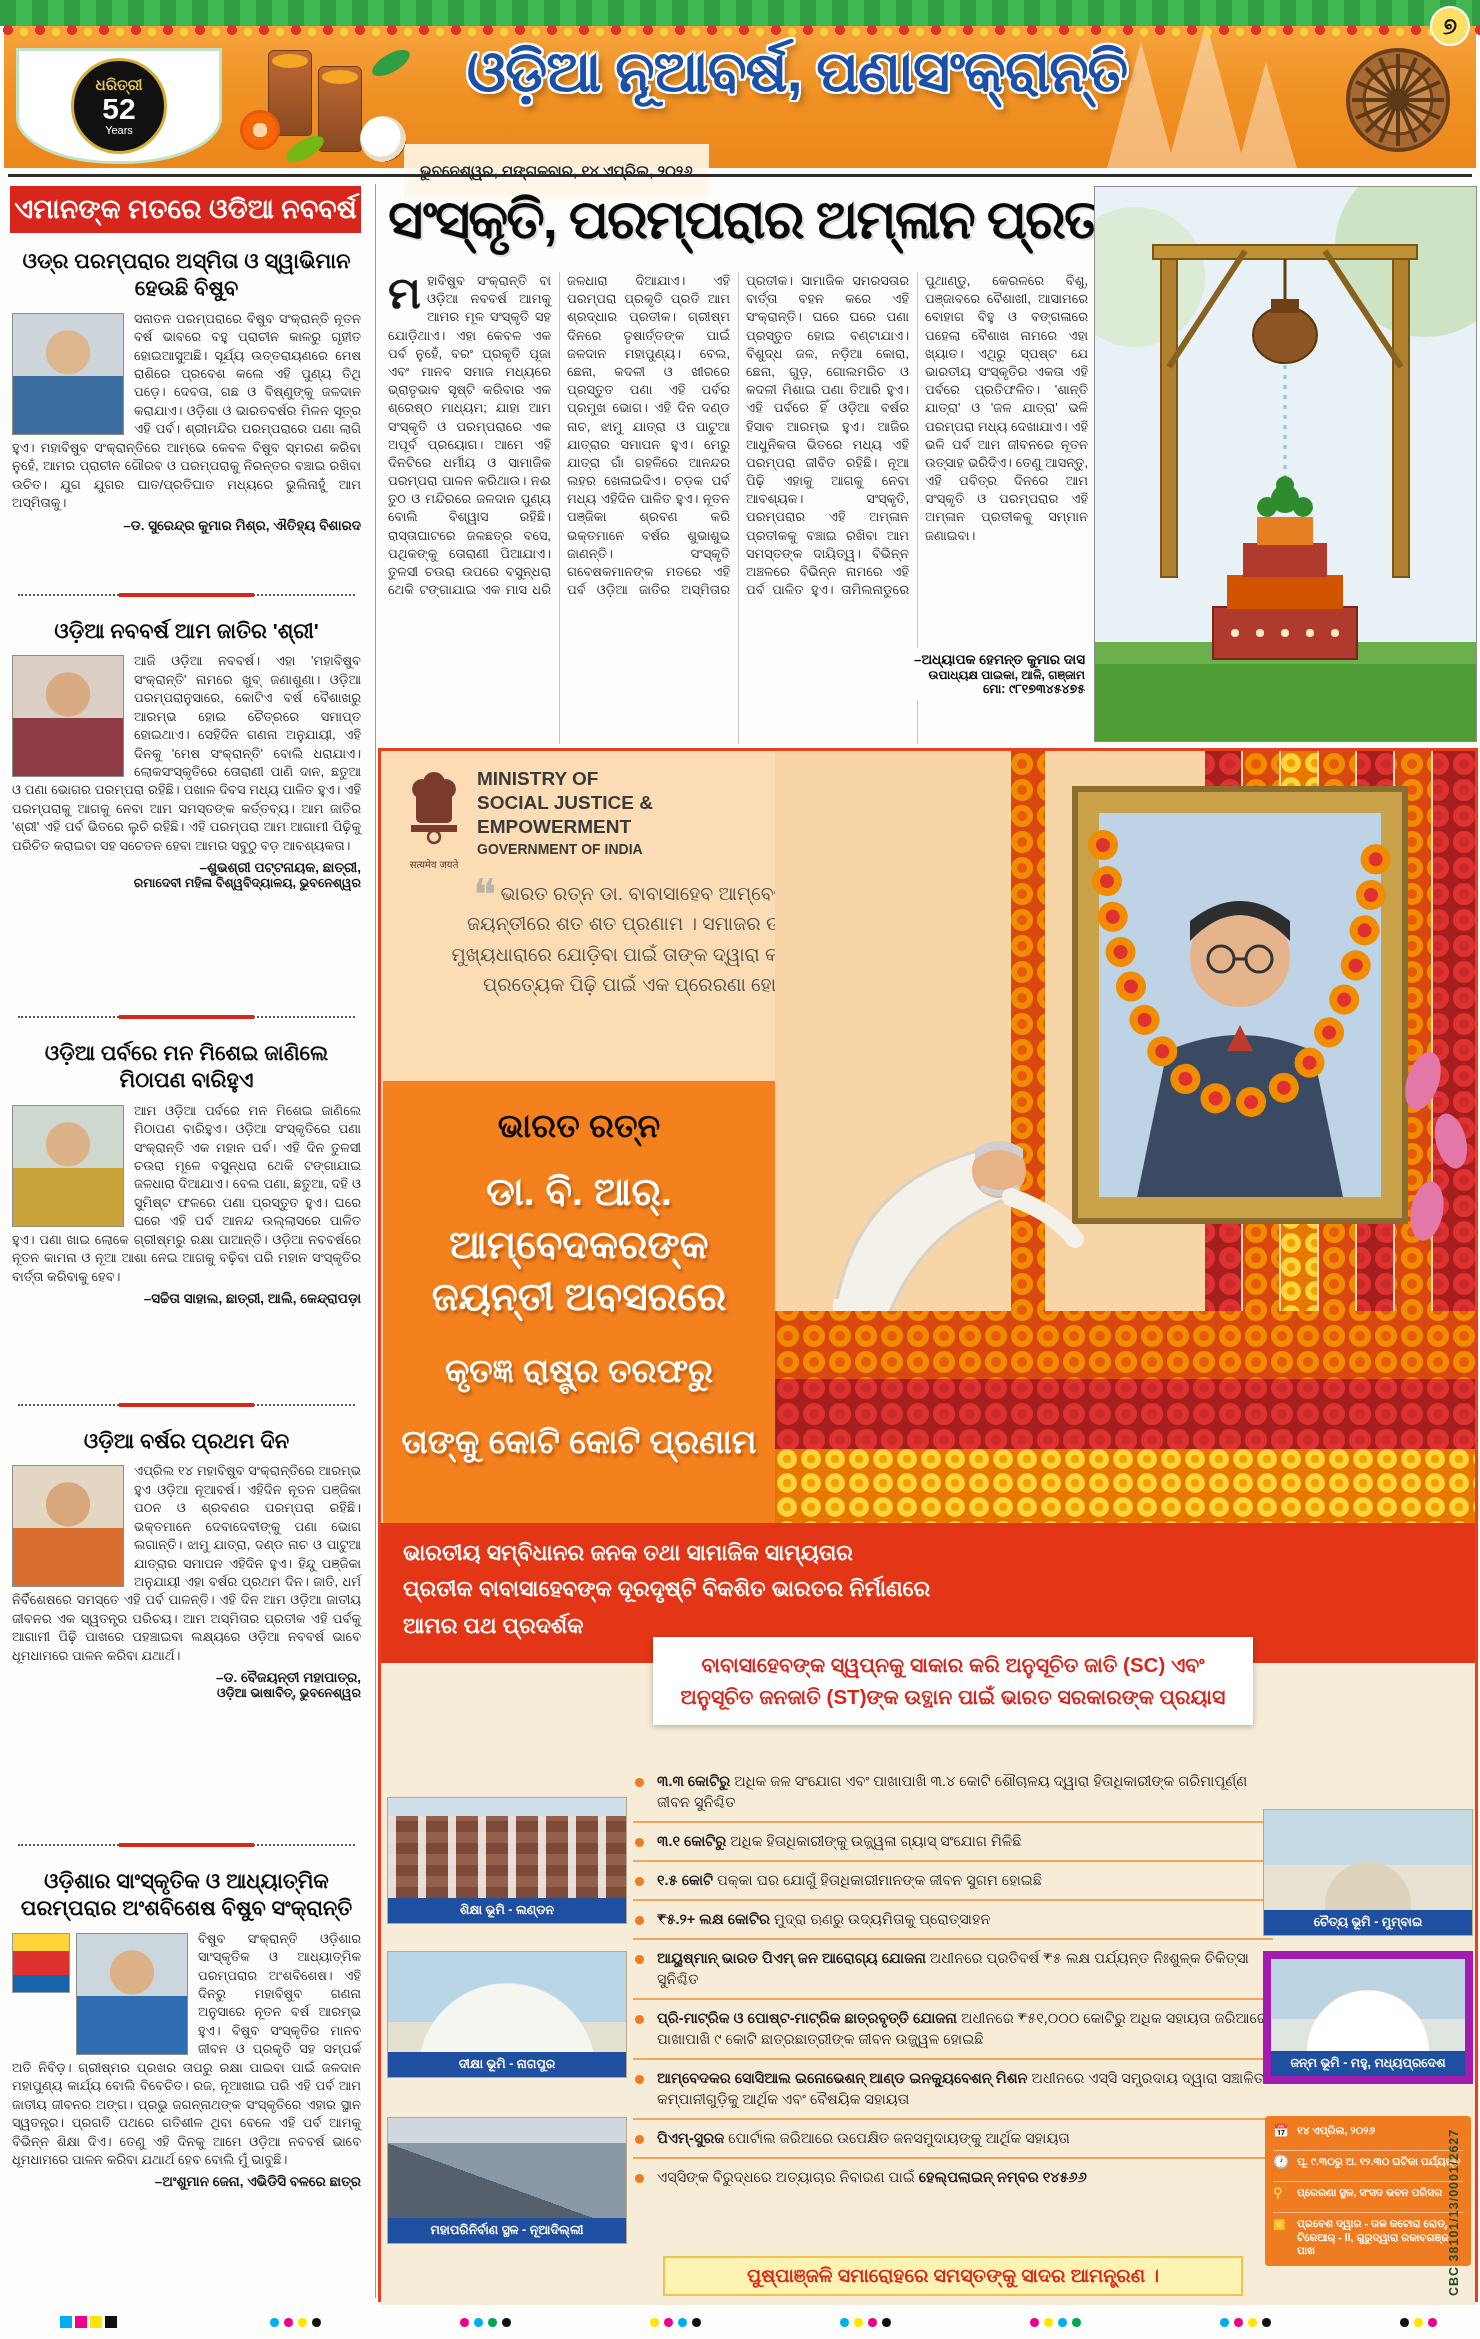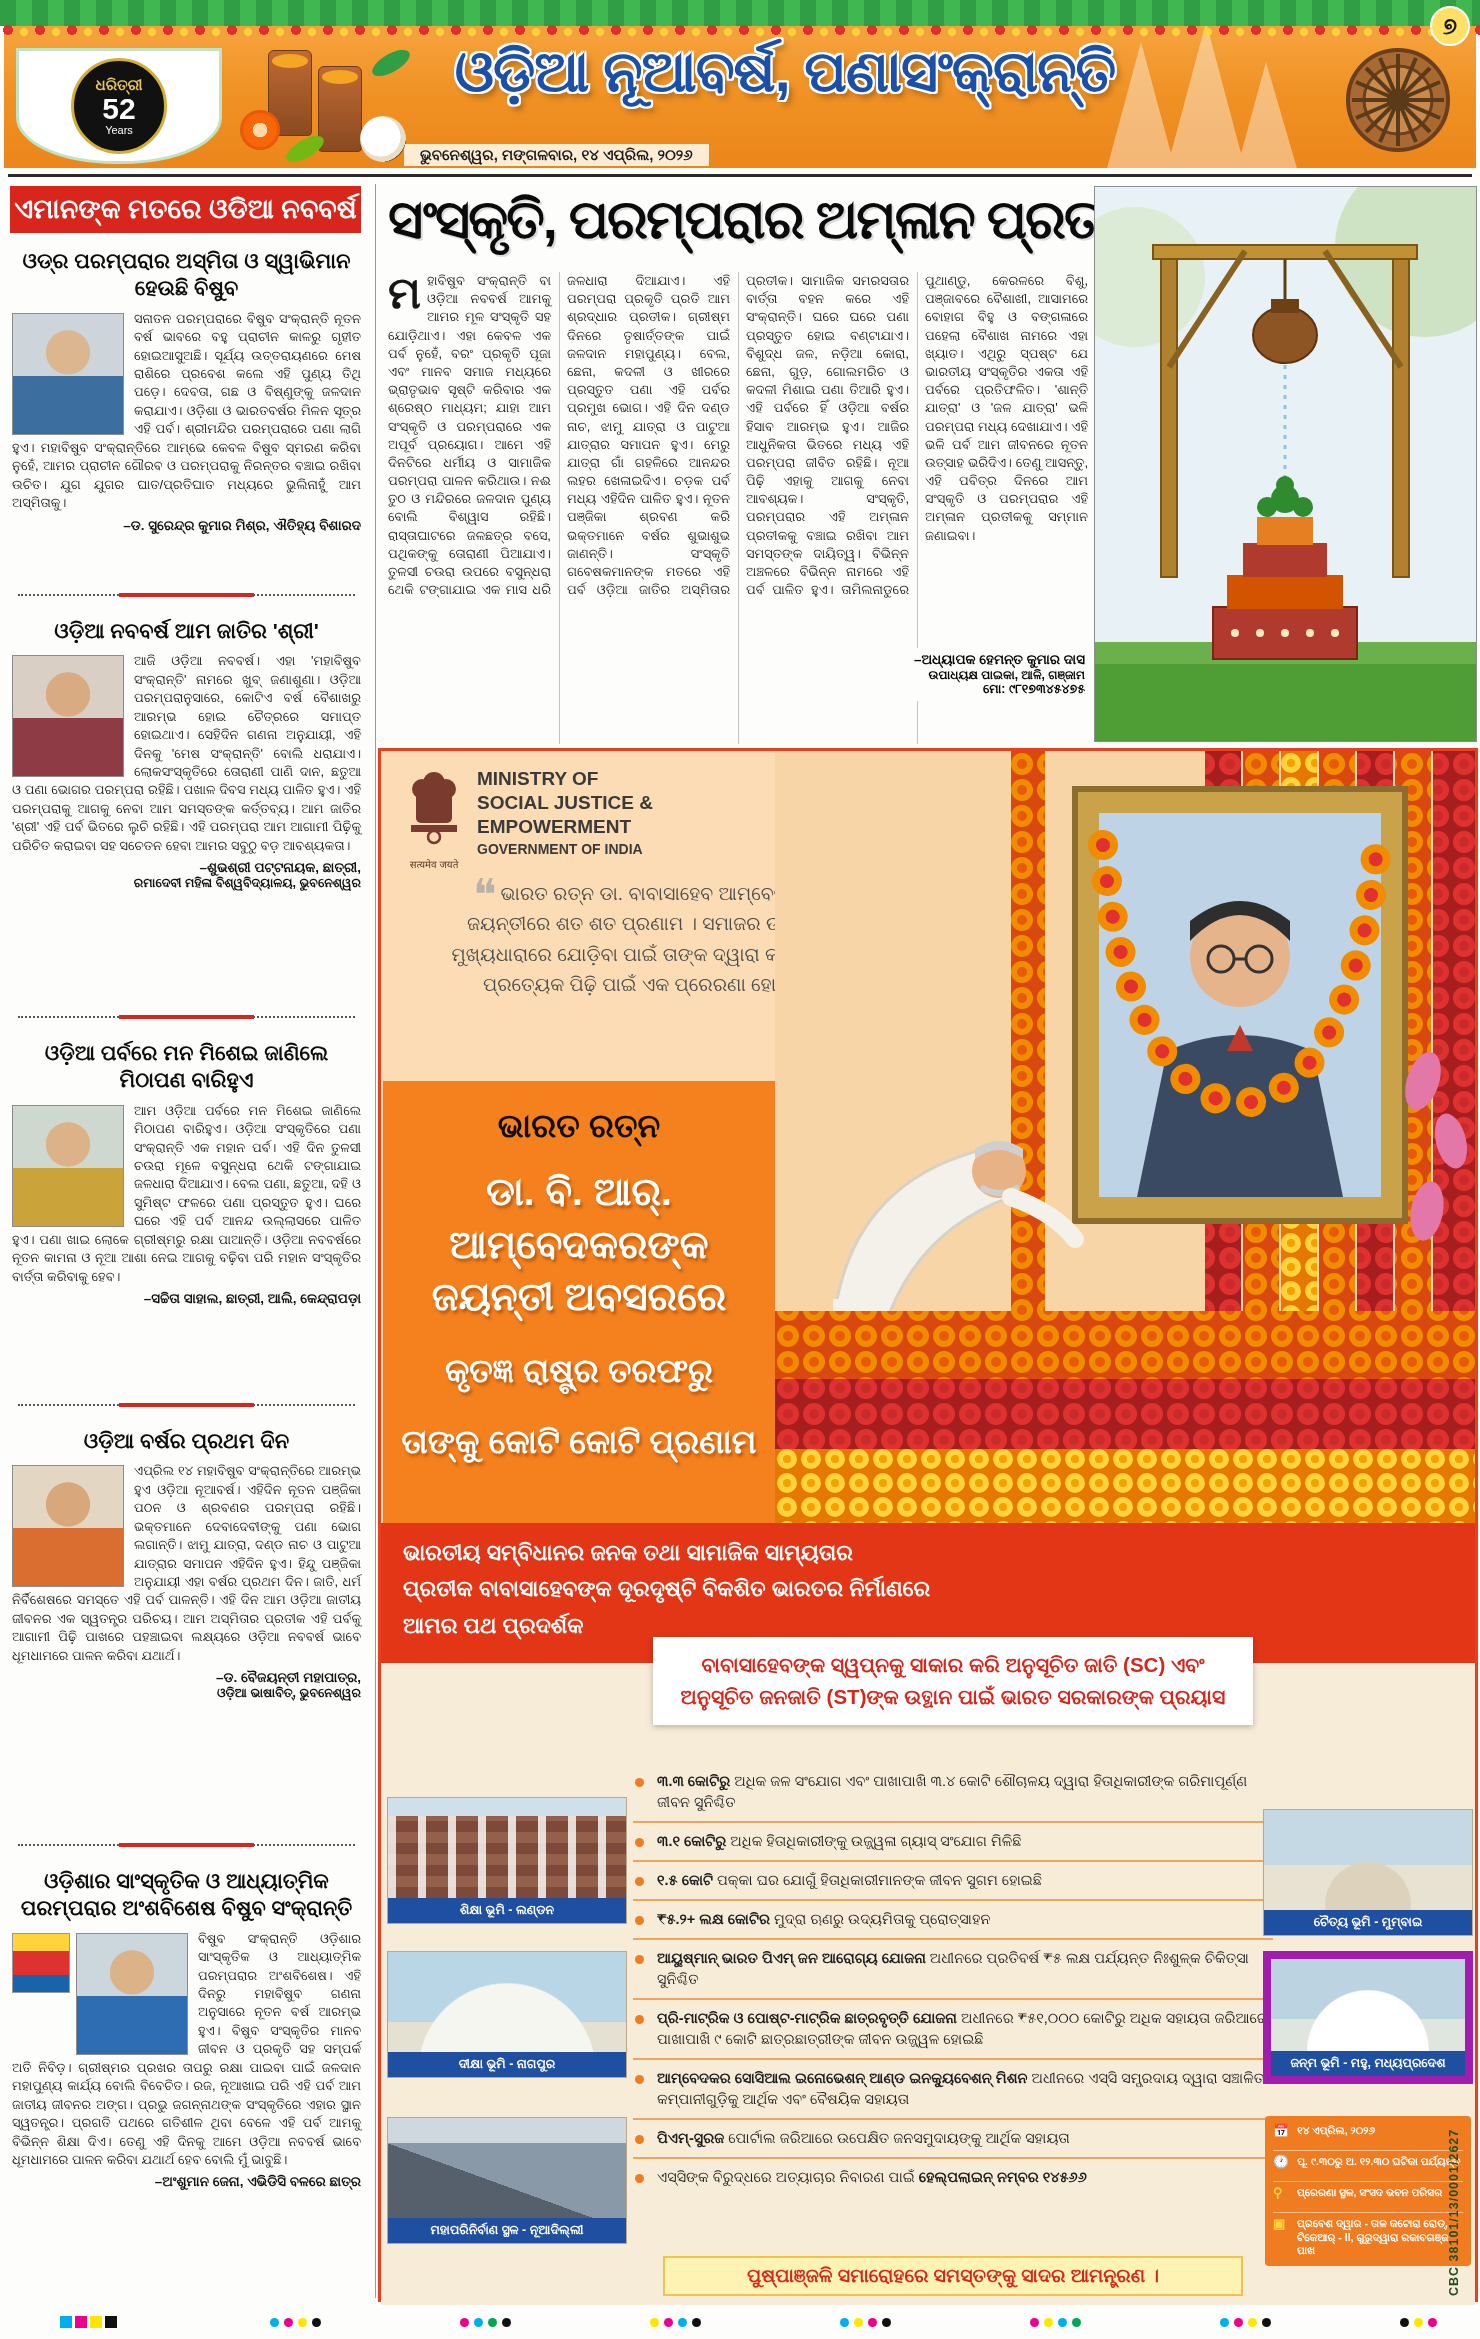--- a/index.html
+++ b/index.html
@@ -26,26 +26,26 @@
   .drinks { position:absolute; left:236px; top:36px; width:190px; height:126px; }
   .glass { position:absolute; width:44px; height:86px; border-radius:6px 6px 4px 4px;
     background:linear-gradient(180deg,#c06a33,#8a4a21); border:1px solid #6e3a18; }
   .glass::before { content:''; position:absolute; left:3px; top:3px; right:3px; height:14px;
     border-radius:50%; background:#f5a623; }
   .coconut { position:absolute; width:46px; height:46px; border-radius:50%;
     background:radial-gradient(circle at 45% 45%,#fff 0 55%,#e8ddc8 56% 70%,#7a4a21 71%); }
   .orange-slice { position:absolute; width:40px; height:40px; border-radius:50%;
     background:radial-gradient(circle,#ffd8a8 0 30%,#f76707 31%); border:3px solid #e8590c; }
   .leaf { position:absolute; width:42px; height:18px; border-radius:50%; background:#2f9e44; transform:rotate(-30deg); }
-  .mast-title { position:absolute; left:396px; top:30px; width:770px; text-align:center;
+  .mast-title { position:absolute; left:408px; top:30px; width:770px; text-align:center;
     font-size:57px; font-weight:bold; color:#1b4fa8; letter-spacing:-1px;
     text-shadow:2px 0 #fff,-2px 0 #fff,0 2px #fff,0 -2px #fff,2px 2px #fff,-2px -2px #fff,2px -2px #fff,-2px 2px #fff,4px 5px 6px rgba(60,30,0,.45); }
   .dateline-wrap { position:absolute; left:400px; top:136px; width:560px; text-align:left; }
   .dateline { display:inline-block; background:rgba(255,247,232,.9); color:#1a1a1a;
-    font-size:15px; font-weight:bold; padding:2px 16px; }
+    font-size:15px; font-weight:bold; padding:18px 16px; }
   .temple-mark { position:absolute; right:150px; top:14px; opacity:.4; }
   .konark-wheel { position:absolute; right:26px; top:40px; }
   .pagenum { position:absolute; right:10px; top:6px; width:40px; height:40px; border-radius:50%;
     background:#ffe066; border:2px solid #fff; color:#1a1a1a; font-size:23px; font-weight:bold;
     display:flex; align-items:center; justify-content:center; }
   .mast-rule { position:absolute; left:8px; right:8px; top:174px; height:3px; background:#2b2b2b; }
 
   
   .leftcol { position:absolute; left:10px; top:184px; width:366px; height:2114px;
     border-right:1px solid #9a9a9a; padding-right:12px; overflow:hidden; }

